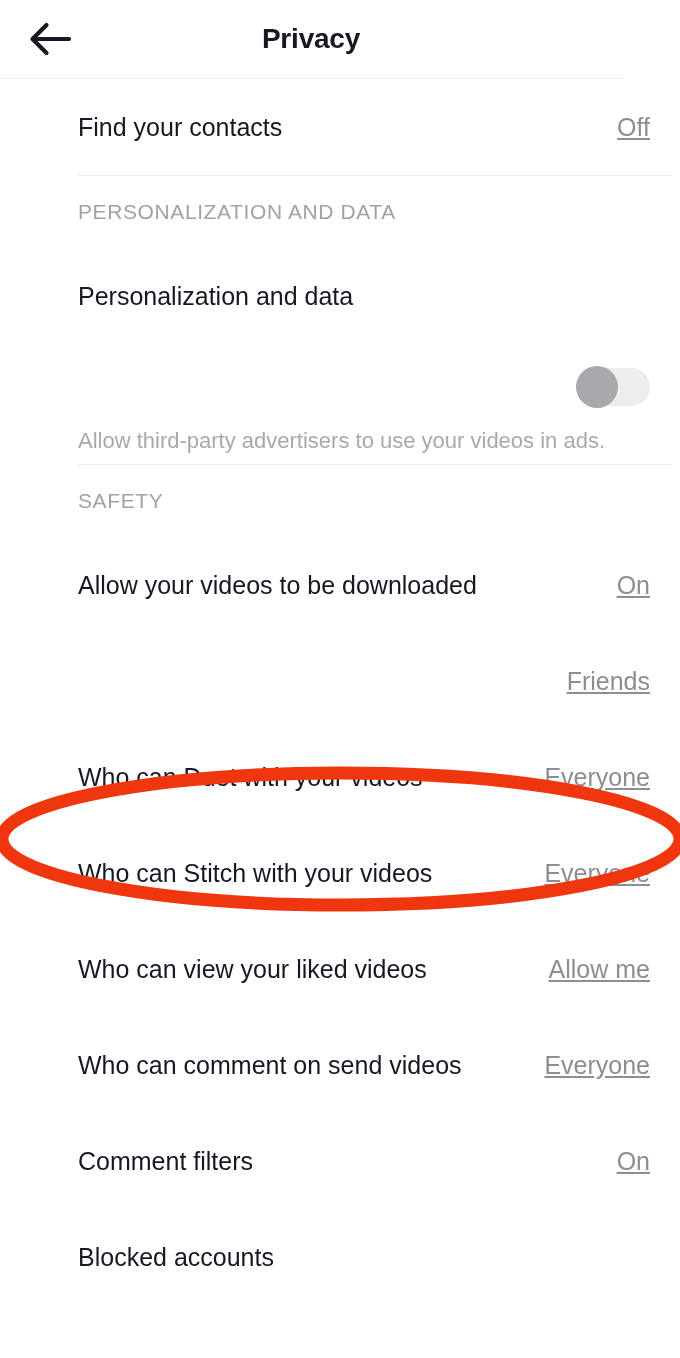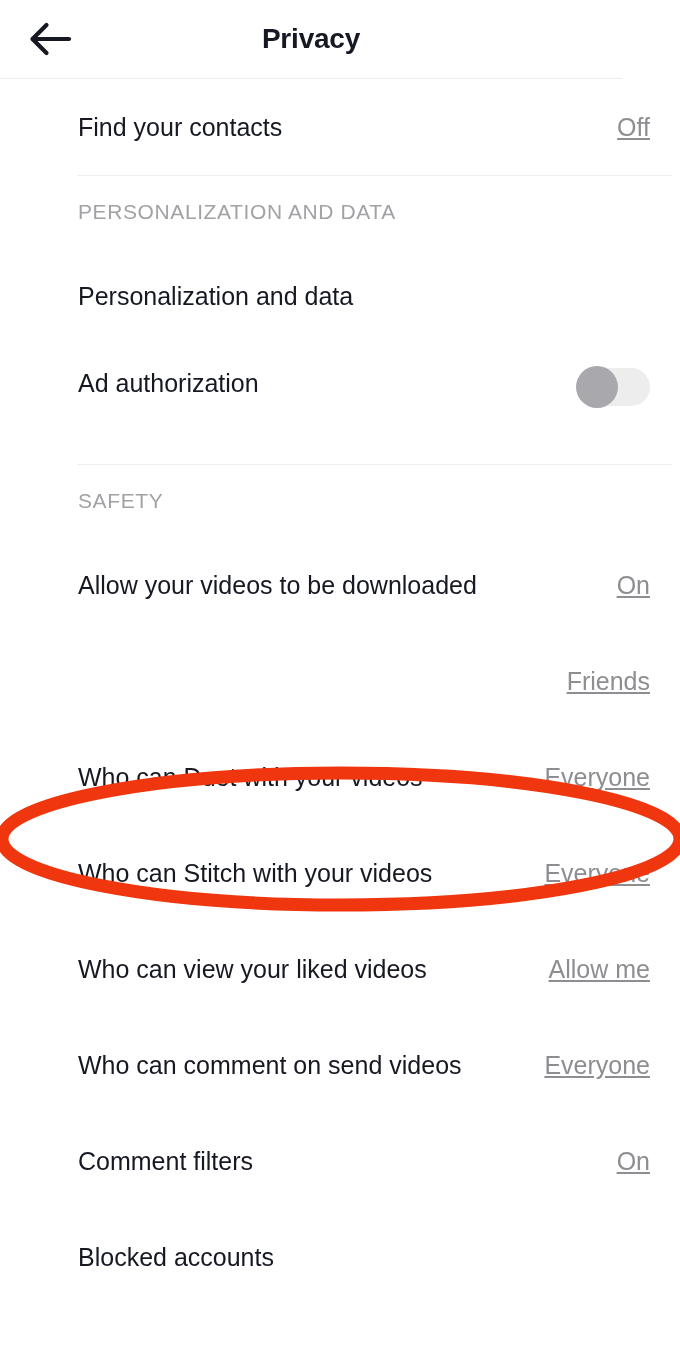--- a/index.html
+++ b/index.html
@@ -187,24 +187,24 @@
     <div class="divider"></div>
 
     <div class="section-header">PERSONALIZATION AND DATA</div>
 
     <div class="row">
       <span class="row-label">Personalization and data</span>
       <span class="row-value"></span>
     </div>
 
     <div class="row with-sub">
-      <span class="row-label">Ad authorization</span>
       <span class="toggle">
         <span class="knob"></span>
       </span>
+      <span class="row-sub">Allow third-party advertisers to use your videos in ads.</span>
     </div>
 
     <div class="divider"></div>
 
     <div class="section-header">SAFETY</div>
 
     <div class="row">
       <span class="row-label">Allow your videos to be downloaded</span>
       <span class="row-value">On</span>
     </div>

